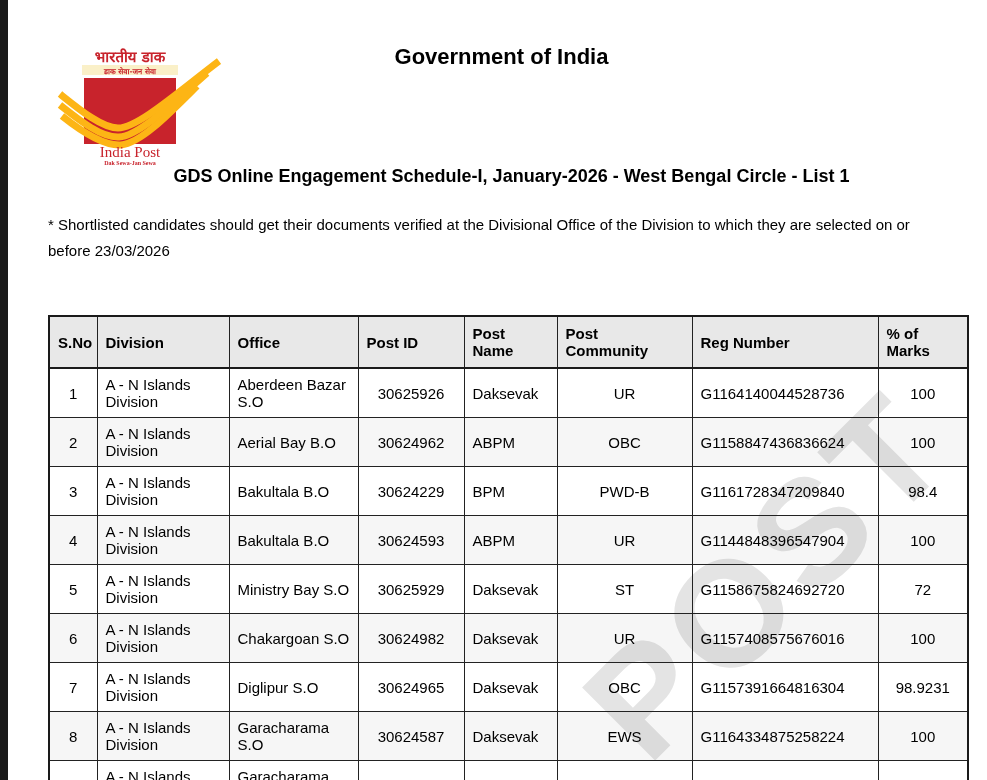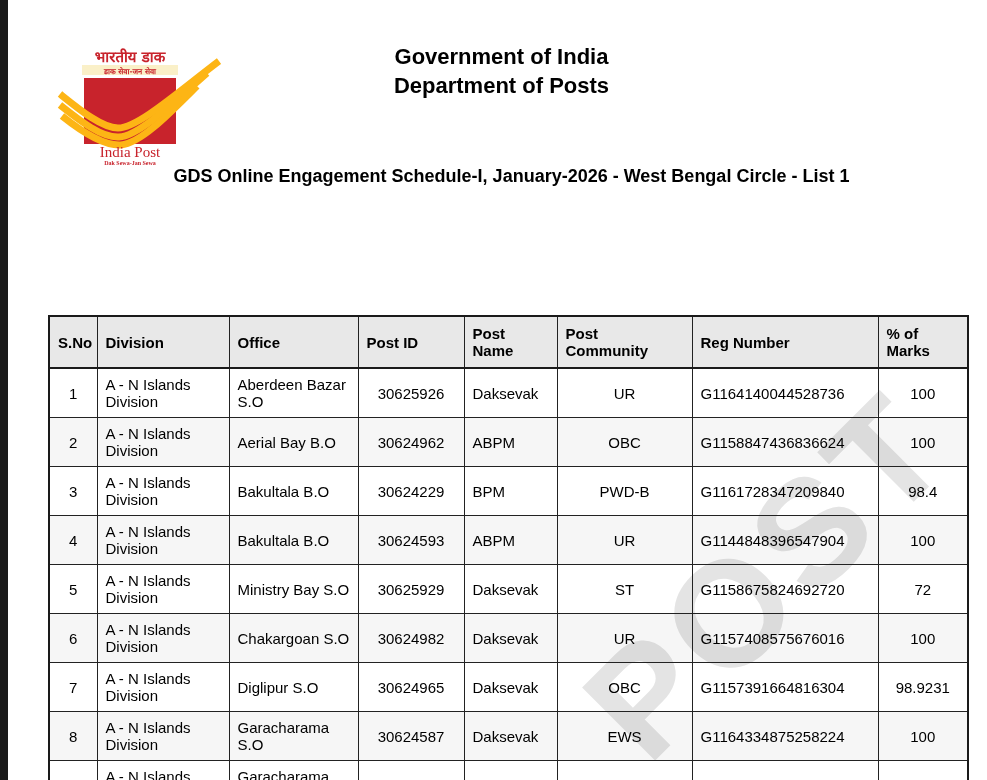--- a/index.html
+++ b/index.html
@@ -89,26 +89,26 @@
         <path d="M 4,57 C 24,73 46,90 63,89 C 83,88 118,54 151,25"></path>
         <path d="M 6,68 C 26,84 48,98 65,97 C 85,95 113,66 141,38"></path>
       </g>
       <text x="74" y="109" text-anchor="middle" font-size="15" fill="var(--logo-red)" class="serif">India Post</text>
       <text x="74" y="117" text-anchor="middle" font-size="6" font-weight="bold" fill="var(--logo-red)" class="serif">Dak Sewa-Jan Sewa</text>
     </svg>
   </div>
 
   <div class="org-block">
     <div class="org-line">Government of India</div>
-    <div class="org-line">Department of Posts</div>
   </div>
 
   <div class="doc-title">GDS Online Engagement Schedule-I, January-2026 - West Bengal Circle - List 1</div>
 
   <div class="notes">
+    <p>* Shortlisted candidates should get their documents verified at the Divisional Office of the Division to which they are selected on or before 23/03/2026</p>
   </div>
 
   <div class="table-wrap">
     <table class="schedule">
       <colgroup>
         <col class="w-sno">
           <col class="w-division">
           <col class="w-office">
           <col class="w-postid">
         <col class="w-postname">

